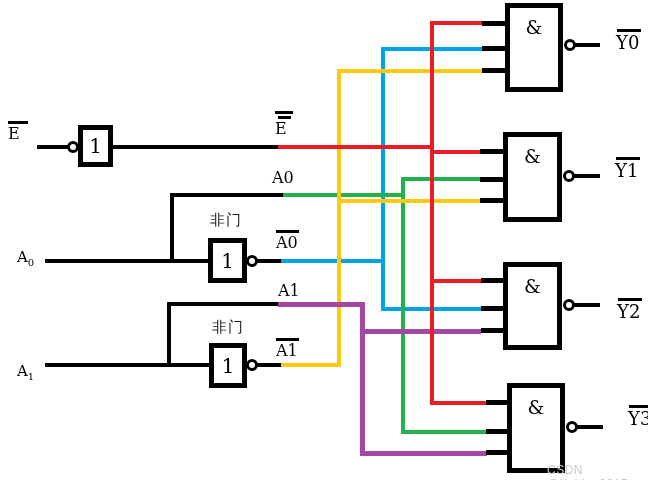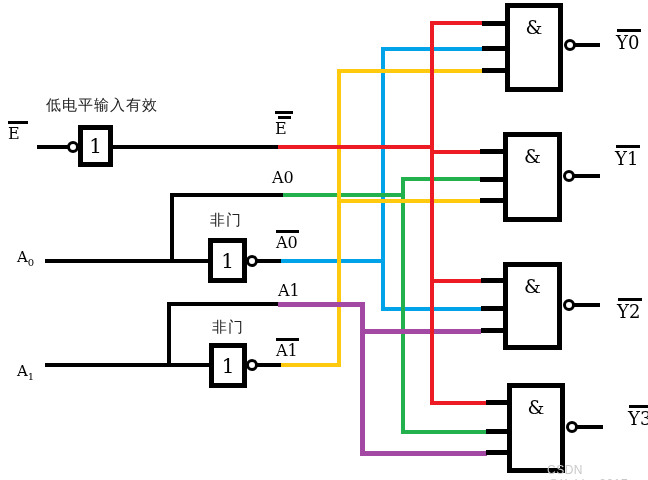--- a/index.html
+++ b/index.html
@@ -144,21 +144,20 @@
   <div class="box gate" style="left:503px;top:262px;width:59px;height:88px">
     <span class="amp">&amp;</span>
   </div>
   <div class="bubble" style="left:563px;top:299px"></div>
 
   <div class="box gate" style="left:507px;top:383px;width:58px;height:90px">
     <span class="amp">&amp;</span>
   </div>
   <div class="bubble" style="left:566px;top:421px"></div>
 
-  <div class="lbl cjk" style="left:46px;top:97px">低电平输入有效</div>
   <div class="lbl cjk" style="left:210px;top:212px">非门</div>
   <div class="lbl cjk" style="left:212px;top:319px">非门</div>
 
   <div class="netlbl" style="left:8px;top:121px;width:20px">
     <div class="obar" style="width:20px"></div>
     <span class="txt">E</span>
   </div>
 
   <div class="lbl inname" style="left:17px;top:249px">
     <span>A</span><span class="sub">0</span>
@@ -189,21 +188,21 @@
 
   <div class="netlbl" style="left:276px;top:338px;width:23px">
     <div class="obar" style="width:23px"></div>
     <span class="txt">A1</span>
   </div>
 
   <div class="netlbl biglbl" style="left:616px;top:29px;width:26px">
     <div class="obar" style="width:24px"></div>
     <span class="txt">Y0</span>
   </div>
-  <div class="netlbl biglbl" style="left:615px;top:145px;width:26px">
+  <div class="netlbl biglbl" style="left:615px;top:157px;width:26px">
     <div class="obar" style="width:24px"></div>
     <span class="txt">Y1</span>
   </div>
   <div class="netlbl biglbl" style="left:617px;top:298px;width:26px">
     <div class="obar" style="width:24px"></div>
     <span class="txt">Y2</span>
   </div>
   <div class="netlbl biglbl" style="left:628px;top:405px;width:26px">
     <div class="obar" style="width:24px"></div>
     <span class="txt">Y3</span>

